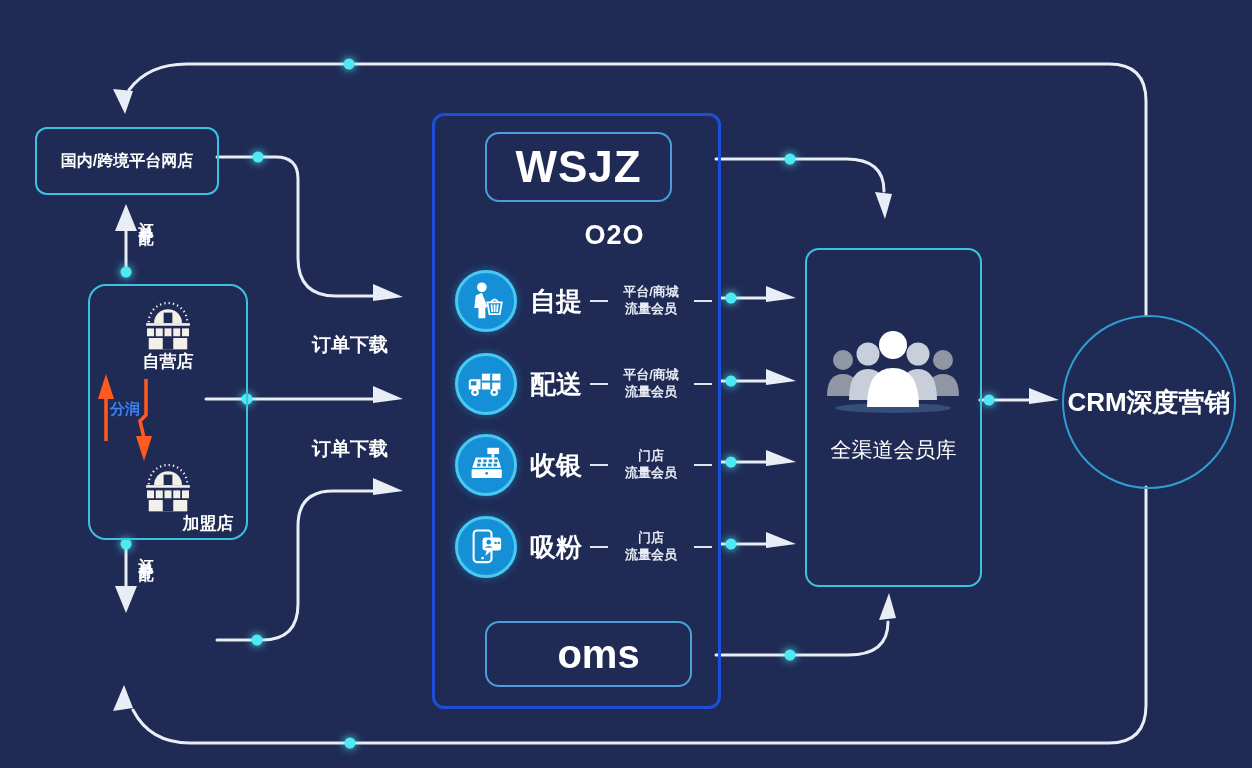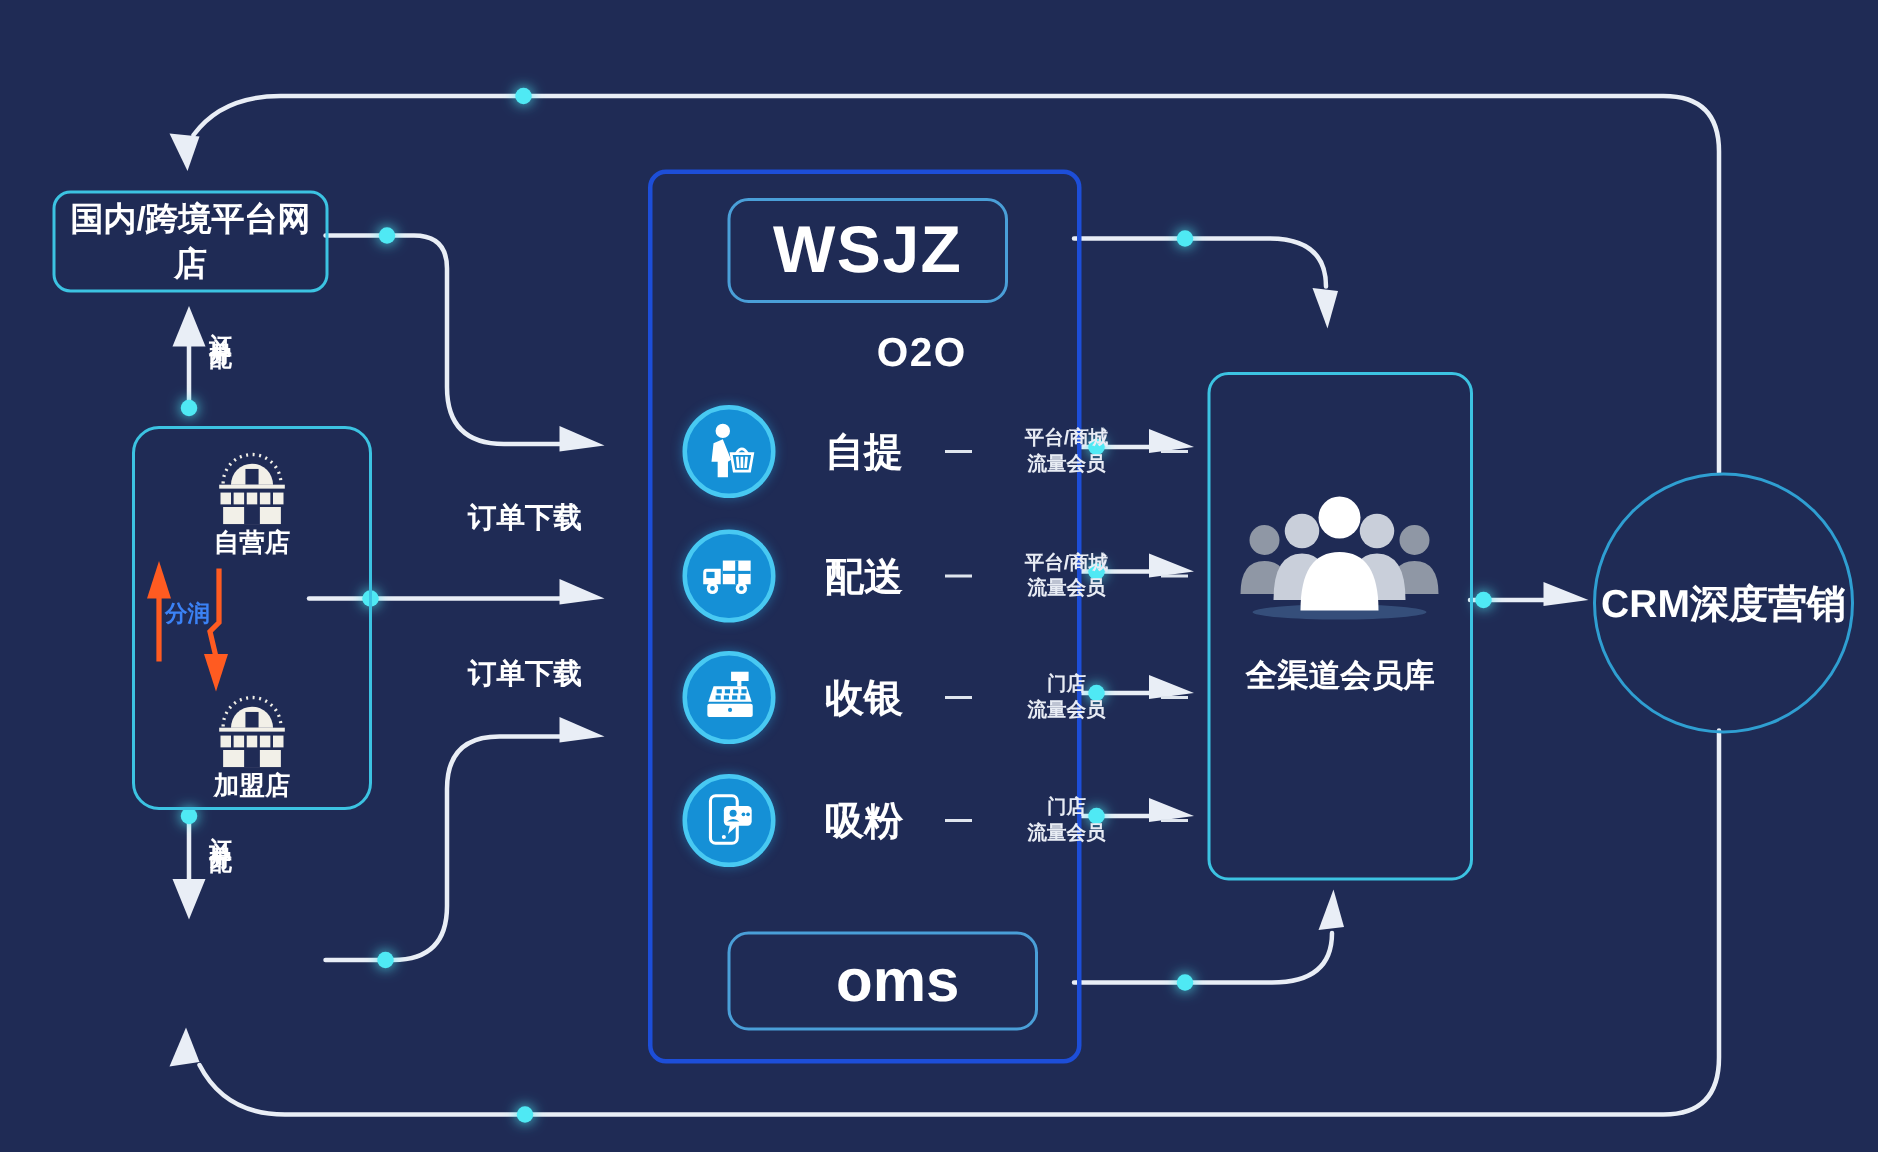--- a/index.html
+++ b/index.html
@@ -10,39 +10,39 @@
     color:#ffffff;
   }
   svg.wires{position:absolute;left:0;top:0;width:1252px;height:768px;pointer-events:none;}
 
   
   .node-box{
     position:absolute;border:2px solid #3cc3e2;border-radius:12px;
     display:flex;align-items:center;justify-content:center;
     font-weight:700;text-align:center;
   }
-  .box-platform{left:35px;top:127px;width:180px;height:64px;font-size:22px;}
+  .box-platform{left:35px;top:127px;width:180px;height:64px;font-size:16px;}
   .box-b2c{left:35px;top:621px;width:180px;height:64px;font-size:19px;}
   .box-stores{left:45px;top:284px;width:156px;height:252px;border-radius:18px;margin-left:43px;}
   .box-member{left:805px;top:248px;width:173px;height:335px;border-radius:14px;}
   .central-box{
     position:absolute;left:432px;top:113px;width:283px;height:590px;
     border:3px solid #1d4ed8;border-radius:12px;
   }
   .inner-pill{
     position:absolute;border:2px solid #4a9fd8;border-radius:14px;
     display:flex;align-items:center;justify-content:center;font-weight:700;
   }
   .wsjz-pill{left:50px;top:16px;width:183px;height:66px;font-size:44px;letter-spacing:1px;}
   .oms-pill{left:50px;top:505px;width:183px;height:62px;font-size:40px;padding-left:20px;}
   .o2o-label{position:absolute;left:0;top:104px;width:100%;text-align:center;
     font-size:27px;font-weight:700;letter-spacing:1px;padding-left:38px;}
 
   
-  .svc-row{position:absolute;left:20px;width:252px;height:66px;display:flex;align-items:center;gap:20px;}
+  .svc-row{position:absolute;left:20px;width:252px;height:66px;display:flex;align-items:center;}
   .icon-circle{
     width:56px;height:56px;border-radius:50%;flex:0 0 auto;
     background:#1590d6;border:3px solid #48c9f2;
     display:flex;align-items:center;justify-content:center;
     box-shadow:0 0 8px rgba(40,170,230,.45);
   }
   .svc-label{font-size:26px;font-weight:700;margin-left:13px;white-space:nowrap;}
   .dash{height:2px;background:#dfe5ee;flex:0 0 auto;}
   .d1{width:18px;margin-left:8px;}
   .d2{width:18px;margin-left:4px;}
@@ -57,21 +57,21 @@
   .dl-label{position:absolute;width:100px;text-align:center;font-size:19px;font-weight:700;}
   .v-label{
     position:absolute;writing-mode:vertical-rl;text-orientation:upright;
     font-size:15px;font-weight:700;letter-spacing:3px;color:#fff;
   }
   .profit-label{position:absolute;left:110px;top:400px;font-size:15px;font-weight:700;color:#3b82f6;}
 
   
   .crowd-wrap{position:absolute;left:11px;top:72px;width:150px;height:92px;}
   .member-label{position:absolute;left:0;top:186px;width:100%;text-align:center;
-    font-size:21px;font-weight:700;}
+    font-size:21px;font-weight:400;}
 
   
   .crm-circle{
     position:absolute;left:1062px;top:315px;width:170px;height:170px;border-radius:50%;
     border:2px solid #2f9fd2;display:flex;align-items:center;justify-content:center;
     font-size:26px;font-weight:700;white-space:nowrap;
   }
 </style>
 </head>
 <body>
@@ -190,21 +190,21 @@
         <rect x="11" y="31" width="50" height="3" fill="#f2f0e8"></rect>
         <rect x="12" y="37" width="8" height="9" fill="#f2f0e8"></rect>
         <rect x="22" y="37" width="8" height="9" fill="#f2f0e8"></rect>
         <rect x="32" y="37" width="8" height="9" fill="#f2f0e8"></rect>
         <rect x="42" y="37" width="8" height="9" fill="#f2f0e8"></rect>
         <rect x="52" y="37" width="8" height="9" fill="#f2f0e8"></rect>
         <rect x="14" y="48" width="44" height="13" fill="#f2f0e8"></rect>
         <rect x="30" y="48" width="12" height="13" fill="#1f2b55"></rect>
       </svg>
     </div>
-    <div class="store-label" style="top:226px;">加盟店</div>
+    <div class="store-label" style="top:226px;padding-left:40px;">加盟店</div>
   </div>
 
   <div class="profit-label">分润</div>
 
   <div class="v-label" style="left:136px;top:546px;">订单分配</div>
 
 
   <div class="dl-label" style="left:300px;top:332px;">订单下载</div>
   <div class="dl-label" style="left:300px;top:436px;">订单下载</div>
 

